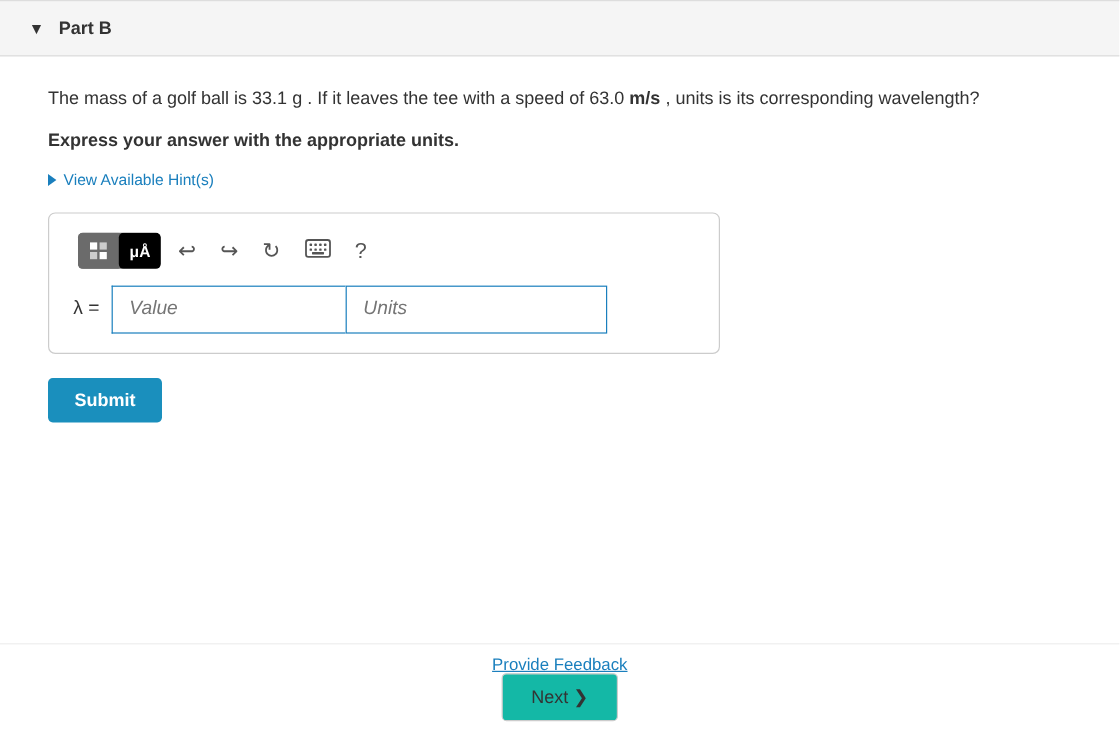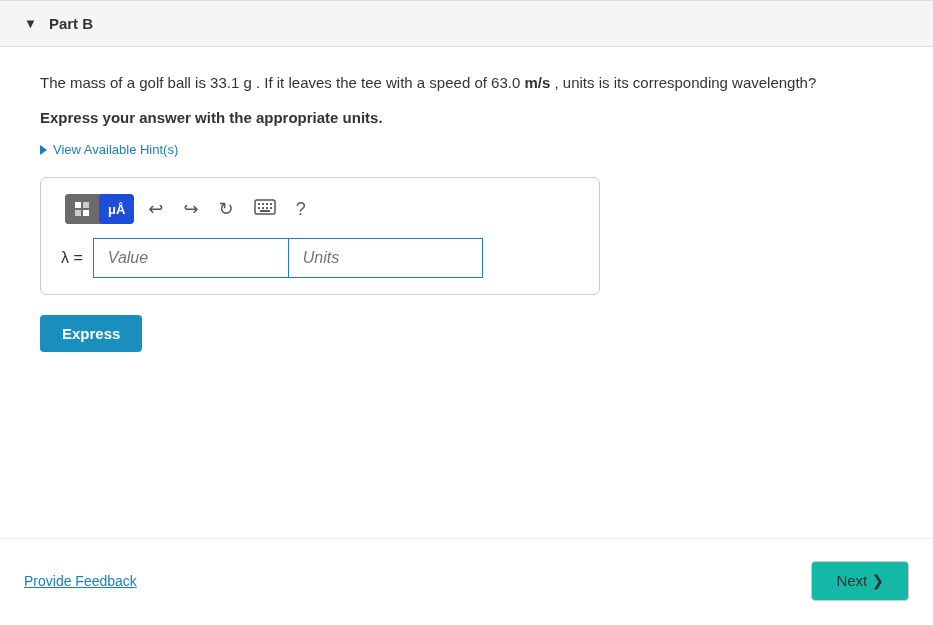--- a/index.html
+++ b/index.html
@@ -108,21 +108,21 @@
       color: #fff;
       padding: 6px 8px;
       cursor: pointer;
       font-size: 14px;
       display: flex;
       align-items: center;
       justify-content: center;
     }
 
     .toolbar-btn-mu {
-      background: #1d4ed8;
+      background: #000000;
       color: #fff;
       border: none;
       border-radius: 4px;
       padding: 5px 9px;
       cursor: pointer;
       font-size: 13px;
       font-weight: bold;
     }
 
     .toolbar-icon-btn {
@@ -157,21 +157,21 @@
       width: 195px;
       outline: none;
     }
 
     .units-input {
       border: 1.5px solid #1a7fbd;
       padding: 10px 14px;
       font-size: 16px;
       font-style: italic;
       color: #aaa;
-      width: 195px;
+      width: 218px;
       outline: none;
     }
 
     
     .submit-btn {
       background: #1a8fbd;
       color: #fff;
       border: none;
       border-radius: 4px;
       padding: 10px 22px;
@@ -179,23 +179,24 @@
       cursor: pointer;
       font-weight: bold;
       margin-bottom: 0;
     }
 
     
     .footer {
       display: flex;
       justify-content: space-between;
       align-items: center;
-      padding: 22px 24px 24px 24px;
+      padding: 8px 24px 24px 24px;
       border-top: 1px solid #eee;
       margin-top: auto;
+      flex-direction: column;
     }
 
     .provide-feedback-link {
       color: #1a7fbd;
       text-decoration: underline;
       font-size: 14px;
       cursor: pointer;
     }
 
     .next-btn {
@@ -287,21 +288,21 @@
       
       <div class="input-row">
         <span class="lambda-label">λ =</span>
         <input class="value-input" type="text" placeholder="Value" style="">
         <input class="units-input" type="text" placeholder="Units" style="">
       </div>
     </div>
 
     
     <div>
-      <button class="submit-btn">Express</button>
+      <button class="submit-btn">Submit</button>
     </div>
 
   </div>
 
   <div class="footer">
     <a class="provide-feedback-link">Provide Feedback</a>
     <button class="next-btn">Next ❯</button>
   </div>
 
 </div>

